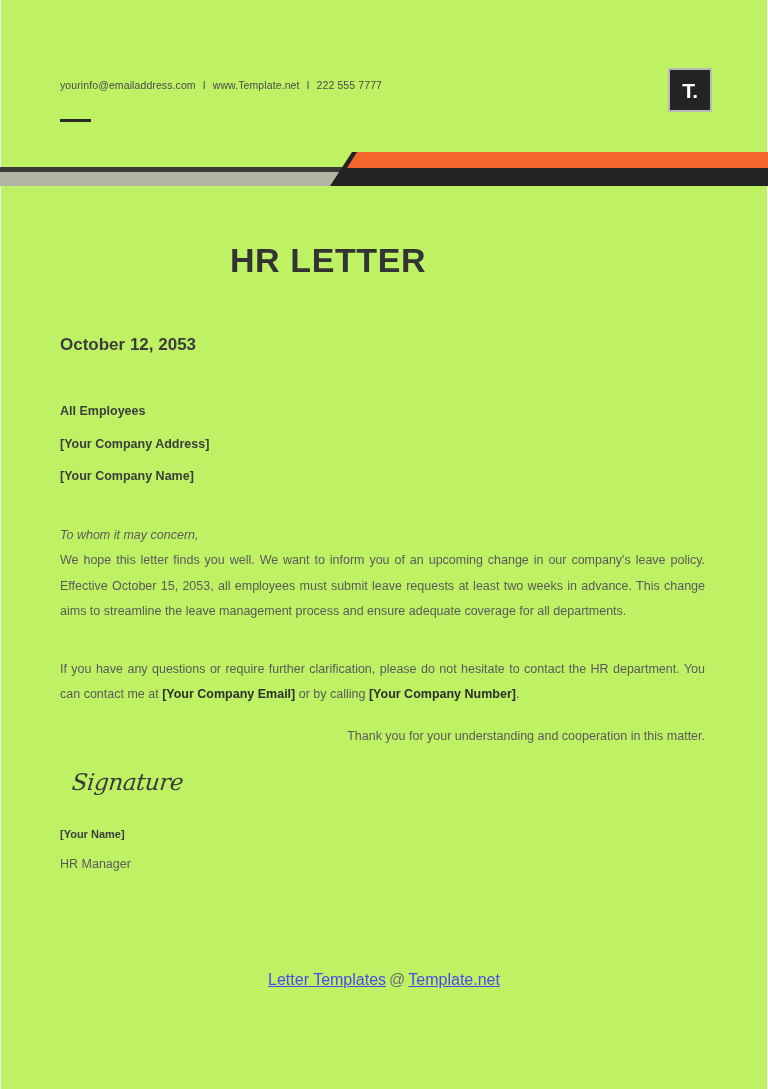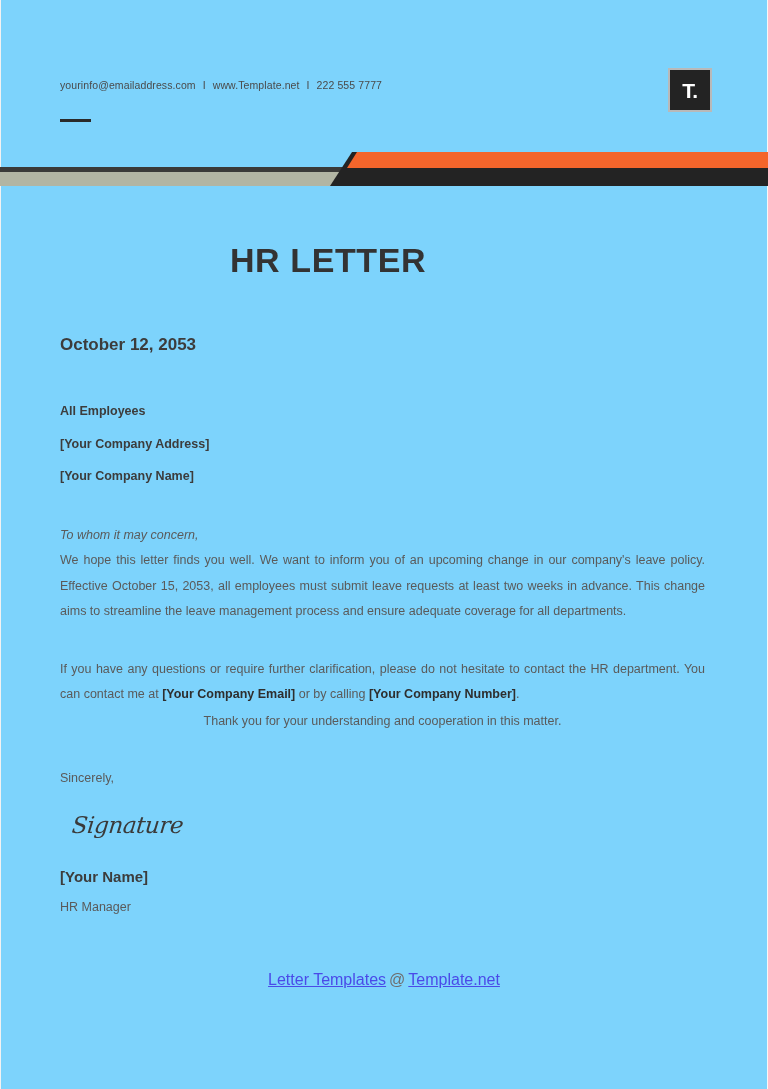--- a/index.html
+++ b/index.html
@@ -13,21 +13,21 @@
     position: relative;
     overflow: hidden;
     font-family: "Liberation Sans", sans-serif;
     -webkit-font-smoothing: antialiased;
   }
 
   
   .page {
     position: absolute;
     inset: 0;
-    background: #7dd3fc;
+    background: #bef264;
     box-shadow: inset 1px 0 0 #f2f2f2, inset -1px 0 0 #f7f7f7;
   }
 
   
   .header {
     position: absolute;
     top: 78px;
     left: 60px;
     right: 57px;
     height: 40px;
@@ -129,21 +129,21 @@
     font-style: italic;
   }
   .para {
     font-size: 12.5px;
     color: #5a5a5a;
     line-height: 25.5px;
     text-align: justify;
   }
   .para b { color: #2e2e2e; font-weight: bold; }
   .para-2 { margin-top: 32px; }
-  .thanks { margin-top: 1px; text-align: center; }
+  .thanks { margin-top: 16px; text-align: right; }
   .sincerely {
     margin-top: 32px;
     font-size: 12.5px;
     color: #5a5a5a;
     line-height: 25.5px;
   }
   .signature {
     margin-top: 18px;
     margin-left: 12px;
     font-family: "DejaVu Serif", serif;
@@ -153,21 +153,21 @@
     line-height: 30px;
     letter-spacing: -.4px;
     transform: skewX(-6deg);
     transform-origin: left center;
     display: inline-block;
   }
   .signoff {
     margin-top: 22px;
   }
   .signoff .name {
-    font-size: 15px;
+    font-size: 11px;
     font-weight: bold;
     color: #3c3c3c;
     line-height: 30px;
   }
   .signoff .role {
     font-size: 12.5px;
     color: #5a5a5a;
     line-height: 30px;
   }
 
@@ -230,21 +230,20 @@
     </div>
 
     <div class="salutation">To whom it may concern,</div>
 
     <div class="para">We hope this letter finds you well. We want to inform you of an upcoming change in our company's leave policy. Effective October 15, 2053, all employees must submit leave requests at least two weeks in advance. This change aims to streamline the leave management process and ensure adequate coverage for all departments.</div>
 
     <div class="para para-2"><span>If you have any questions or require further clarification, please do not hesitate to contact the HR department. You can contact me at </span><b>[Your Company Email]</b><span> or by calling </span><b>[Your Company Number]</b><span>.</span></div>
 
     <div class="para thanks">Thank you for your understanding and cooperation in this matter.</div>
 
-    <div class="sincerely">Sincerely,</div>
 
     <div><span class="signature">Signature</span></div>
 
     <div class="signoff">
       <div class="name">[Your Name]</div>
       <div class="role">HR Manager</div>
     </div>
 
   </div>
 

